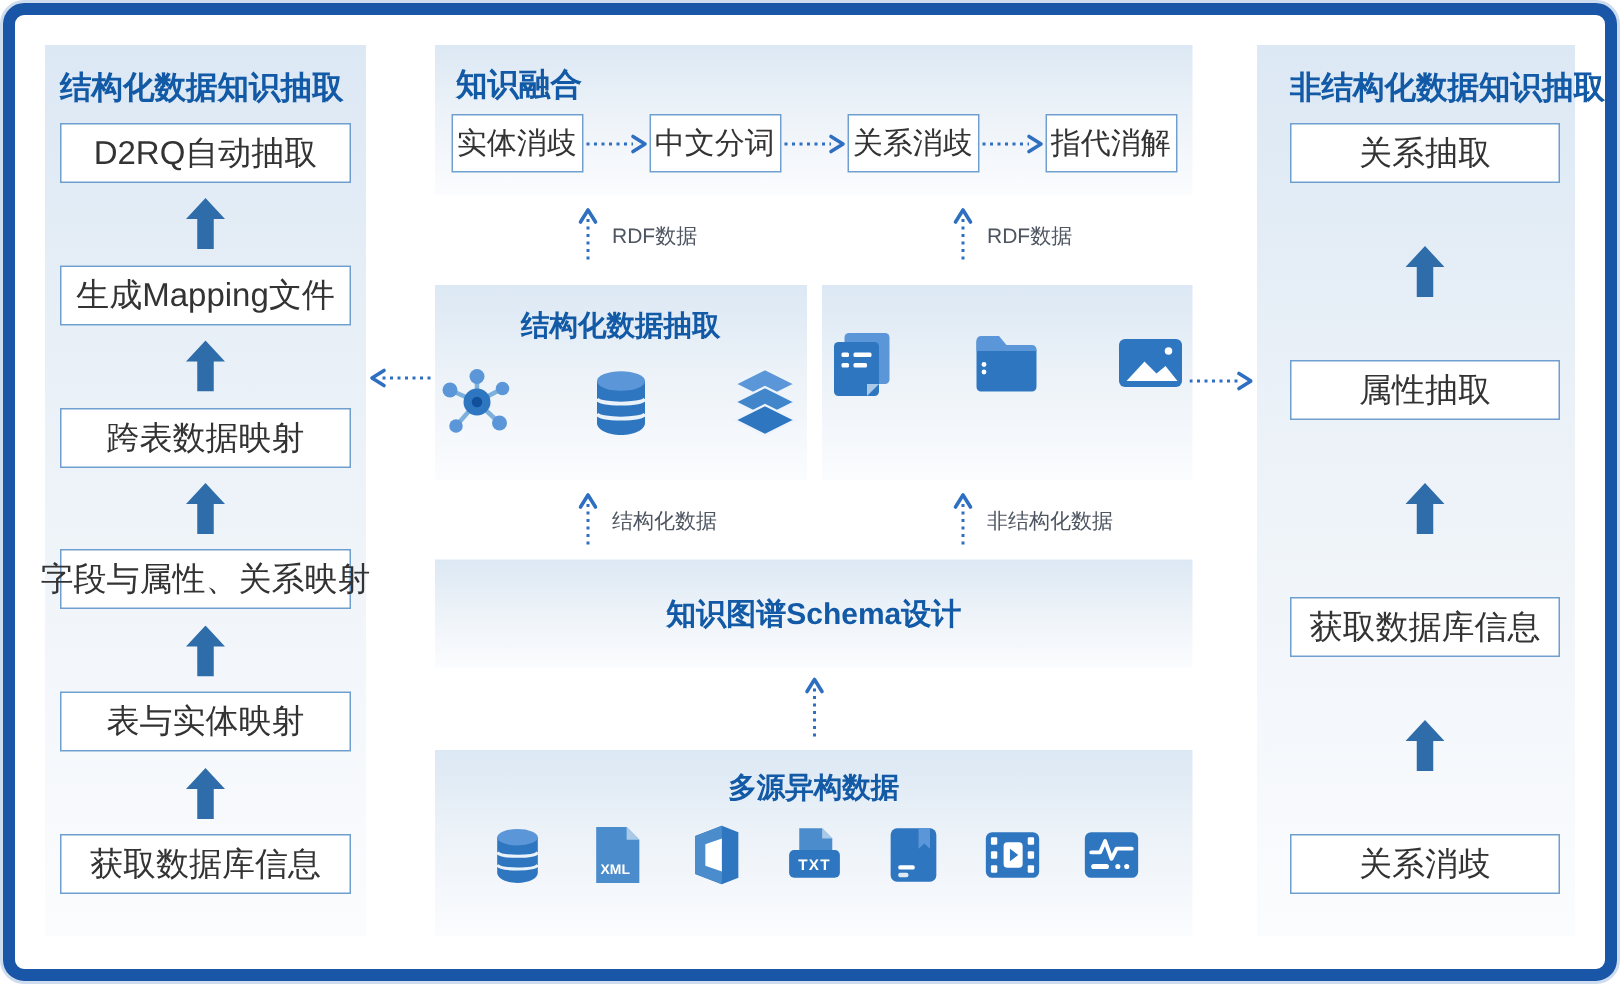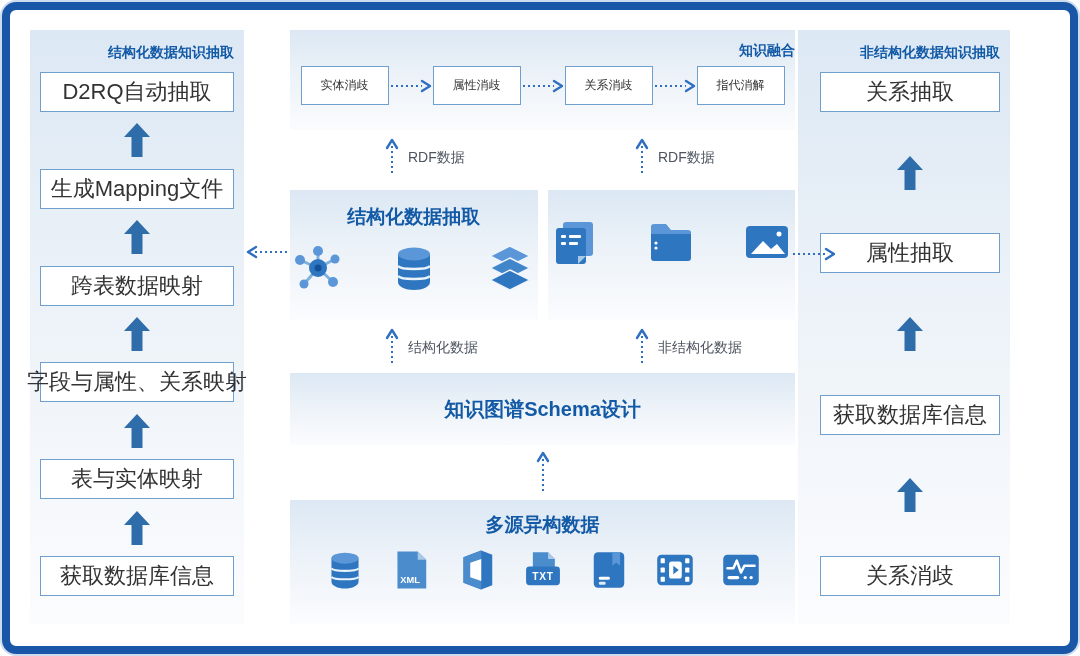--- a/index.html
+++ b/index.html
@@ -8,32 +8,32 @@
     --dotted-arrow:#2f6fc1; --icon-main:#2f76c0; --icon-light:#5b97d8;
     --panel-bg-top:#dce8f4; --panel-bg-bottom:#fbfcfe;
   }
   html,body{margin:0;padding:0;background:#fff;}
   body{font-family:"Liberation Sans","DejaVu Sans",sans-serif;}
   .stage{position:relative;width:1080px;height:656px;background:#fff;overflow:hidden;}
   .frame{position:absolute;inset:2px;border:8px solid var(--outer-border);border-radius:14px;box-shadow:0 0 0 2px #cddcee;}
   .panel{background:linear-gradient(180deg,var(--panel-bg-top) 0%,#ecf2f8 45%,var(--panel-bg-bottom) 100%);}
   .side-panel{position:absolute;top:30px;width:214px;height:594px;display:flex;flex-direction:column;box-sizing:border-box;padding:10px 10px 28px;}
   .side-panel.left{left:30px;}
-  .side-panel.right{left:798px;width:212px;padding-left:22px;}
-  .panel-title{text-align:right;font-weight:bold;font-size:14px;color:var(--panel-title);margin:4px 0 10px;flex:none;white-space:nowrap;}
+  .side-panel.right{left:838px;width:212px;padding-left:22px;}
+  .panel-title{text-align:left;font-weight:bold;font-size:21px;color:var(--panel-title);margin:4px 0 10px;flex:none;white-space:nowrap;}
   .flow{display:flex;flex-direction:column;flex:1;}
   .flow-box{flex:none;background:#fff;border:1px solid var(--box-border);height:38px;display:flex;align-items:center;justify-content:center;font-size:22px;color:var(--box-text);white-space:nowrap;}
   .gap{flex:1;display:flex;align-items:center;justify-content:center;}
   .solid-arrow path{fill:var(--solid-arrow);}
   .dline{stroke:var(--dotted-arrow);stroke-width:2;stroke-dasharray:2 3;fill:none;}
   .chev{stroke:var(--dotted-arrow);stroke-width:2.4;fill:none;stroke-linecap:round;stroke-linejoin:round;}
   .center-col{position:absolute;left:290px;top:30px;width:505px;height:594px;}
   .fusion-panel{position:absolute;left:0;top:0;width:100%;height:100px;box-sizing:border-box;padding-top:12px;}
   .fusion-row{display:flex;justify-content:center;align-items:center;margin-top:6px;}
-  .fusion-box{width:86px;height:37px;background:#fff;border:1px solid var(--box-border);display:flex;align-items:center;justify-content:center;font-size:12px;color:var(--box-text);white-space:nowrap;}
+  .fusion-box{width:86px;height:37px;background:#fff;border:1px solid var(--box-border);display:flex;align-items:center;justify-content:center;font-size:20px;color:var(--box-text);white-space:nowrap;}
   .rdf-row,.labels-row{position:absolute;left:0;width:100%;}
   .rdf-row{top:100px;height:60px;}
   .labels-row{top:290px;height:53px;}
   .arrow-label-group{position:absolute;top:8px;display:flex;align-items:center;gap:9px;}
   .g-left{left:95px;} .g-right{left:345px;}
   .small-label{font-size:14px;color:var(--label-text);white-space:nowrap;}
   .extract-row{position:absolute;top:160px;left:0;width:100%;height:130px;display:flex;gap:10px;}
   .extract-panel{flex:1;box-sizing:border-box;padding-top:14px;}
   .extract-title{text-align:center;font-weight:bold;font-size:19px;color:var(--panel-title);white-space:nowrap;}
   .icon-row{display:flex;justify-content:center;align-items:center;gap:44px;margin-top:12px;}
@@ -122,21 +122,21 @@
   <div class="center-col">
 
     <div class="fusion-panel panel">
       <div class="panel-title" style="margin:0;padding-left:14px;">知识融合</div>
       <div class="fusion-row">
         <div class="fusion-box">实体消歧</div>
         <svg width="44" height="14" viewBox="0 0 44 14">
             <line class="dline" x1="2" y1="7" x2="33" y2="7"></line>
             <path class="chev" d="M33 2 L41 7 L33 12"></path>
           </svg>
-        <div class="fusion-box">属性消歧</div>
+        <div class="fusion-box">中文分词</div>
         <svg width="44" height="14" viewBox="0 0 44 14">
             <line class="dline" x1="2" y1="7" x2="33" y2="7"></line>
             <path class="chev" d="M33 2 L41 7 L33 12"></path>
           </svg>
         <div class="fusion-box">关系消歧</div>
         <svg width="44" height="14" viewBox="0 0 44 14">
             <line class="dline" x1="2" y1="7" x2="33" y2="7"></line>
             <path class="chev" d="M33 2 L41 7 L33 12"></path>
           </svg>
         <div class="fusion-box">指代消解</div>

